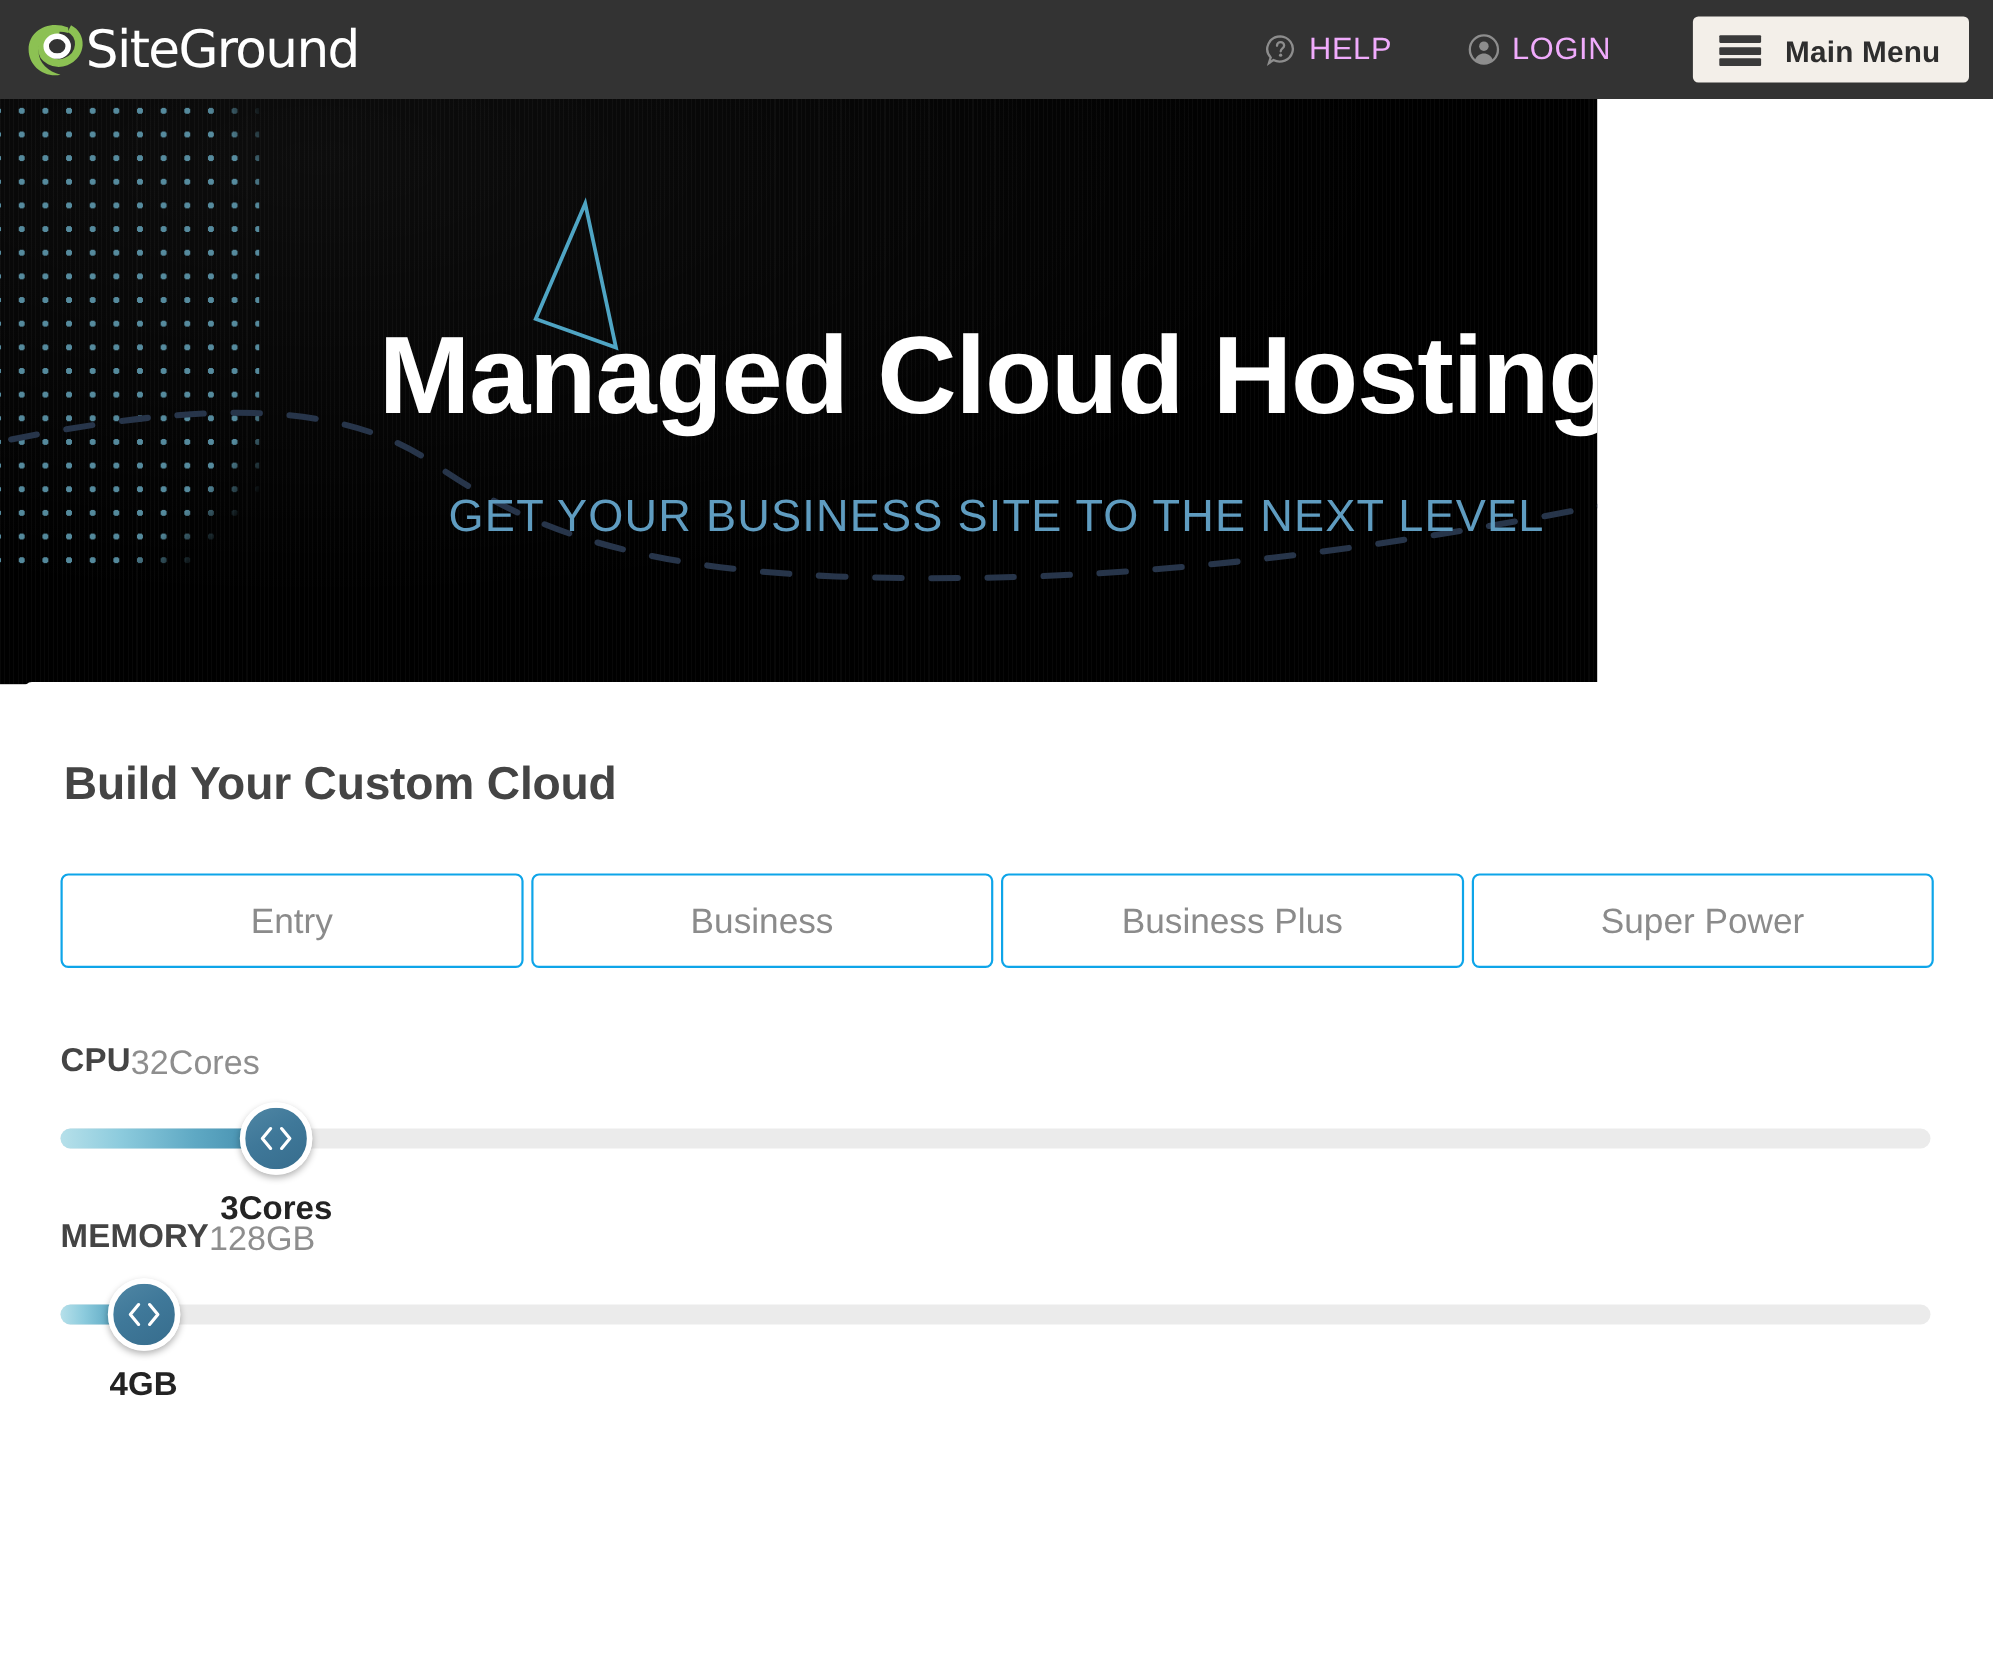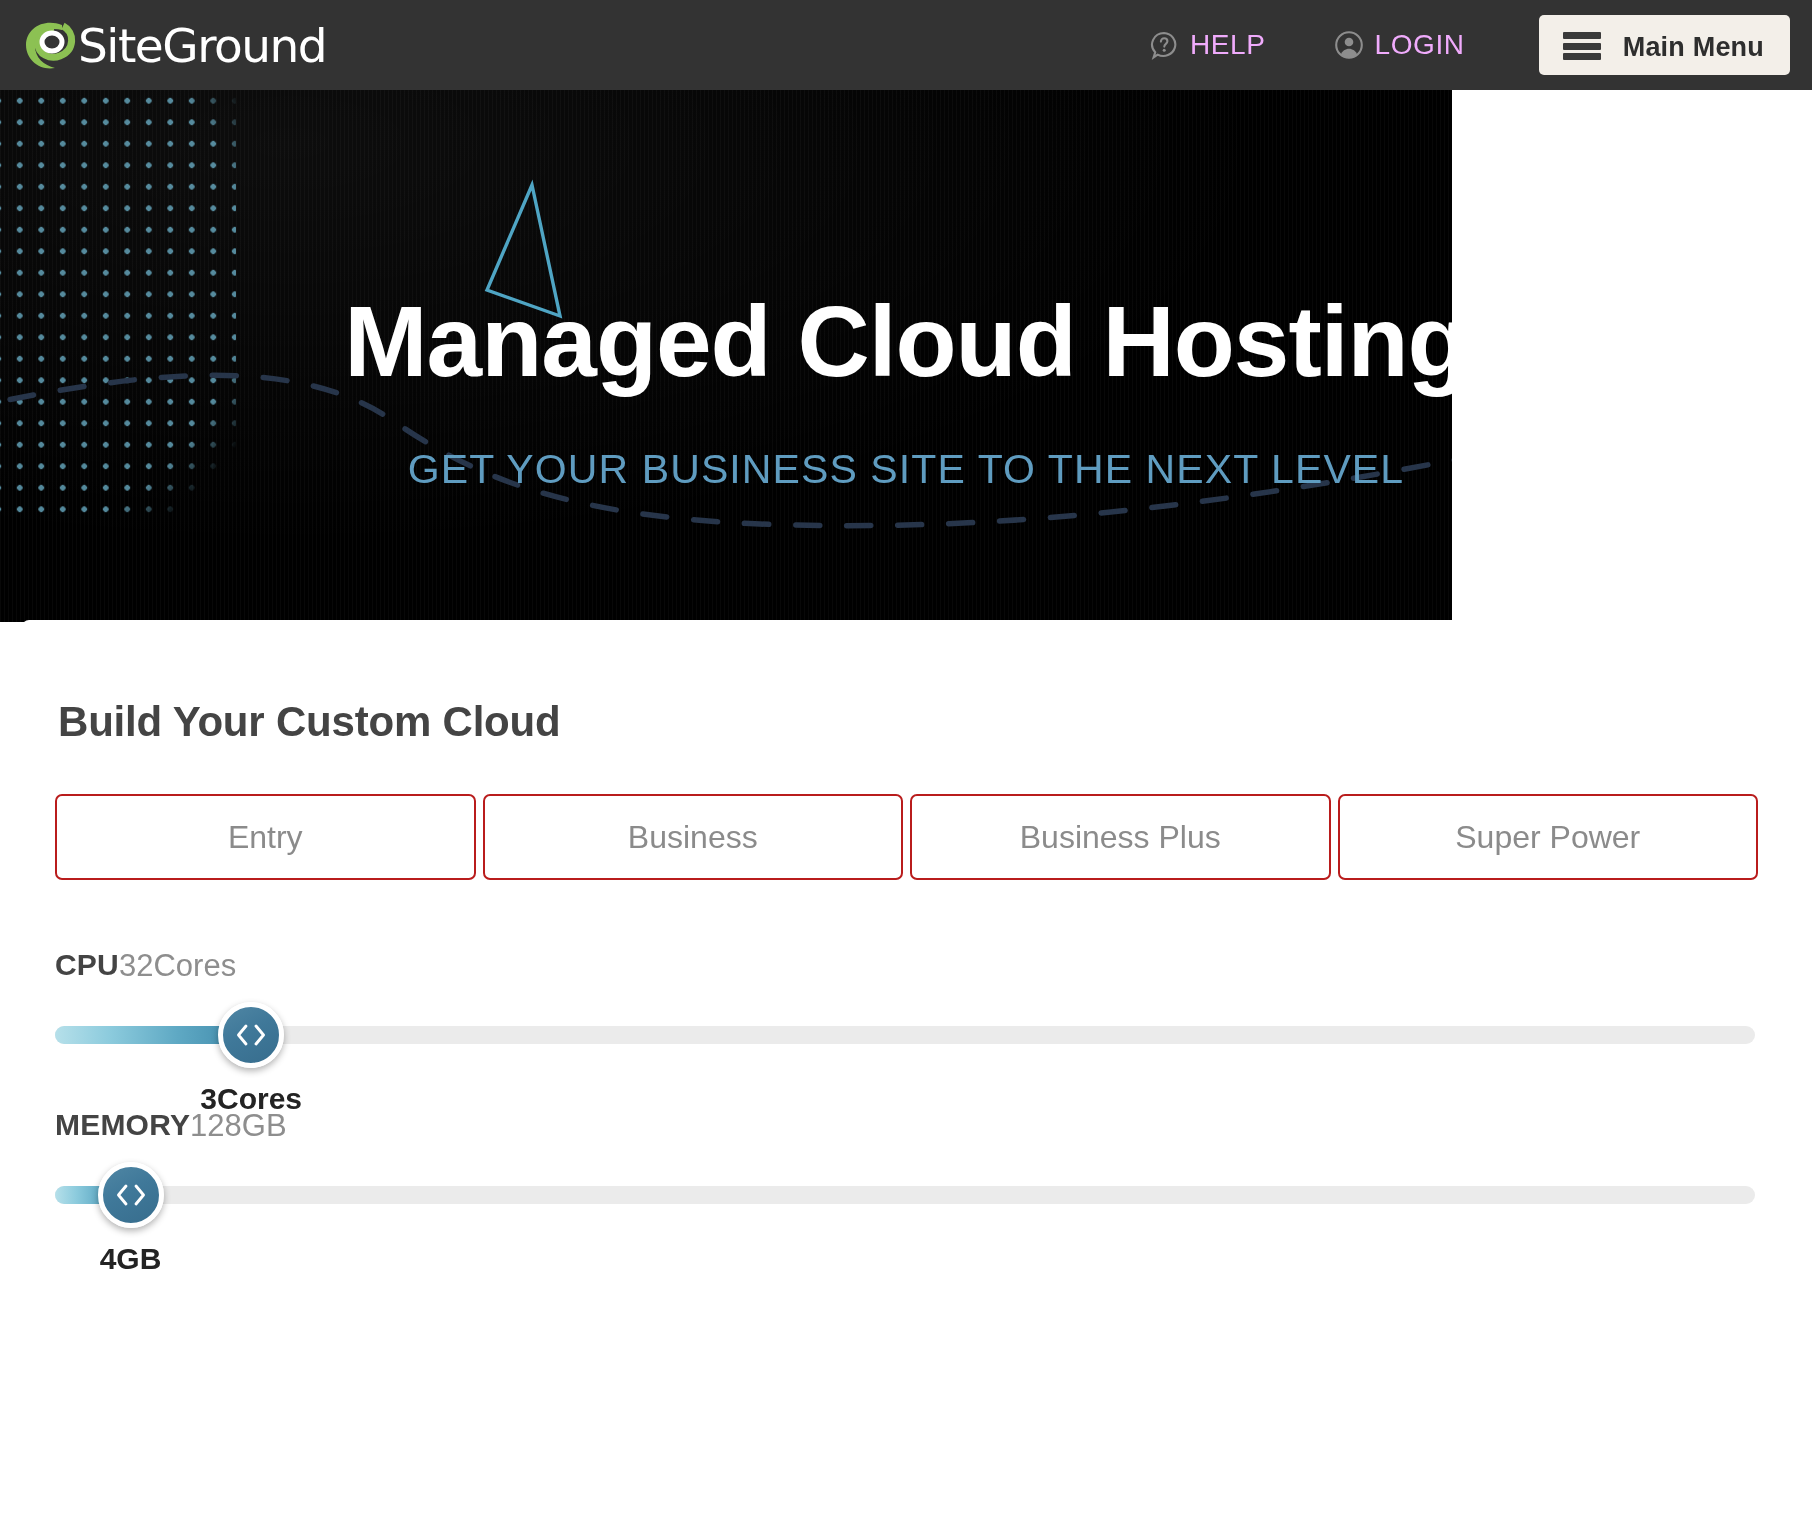--- a/index.html
+++ b/index.html
@@ -90,31 +90,31 @@
 
   
   .card{
     position:absolute; left:22px; top:620px;
     width:1768px; height:904px;
     background:#ffffff;
     border-radius:7px 7px 0 0;
   }
   .card-title{
     position:absolute; left:36px; top:68px;
-    font-size:42px; font-weight:bold; color:#444444; letter-spacing:-0.2px;margin-top:10px;
+    font-size:42px; font-weight:bold; color:#444444; letter-spacing:-0.2px;
   }
 
   
   .tabs{
     position:absolute; left:33px; top:174px;
     width:1703px; display:flex; gap:7px;
   }
   .tab{
     flex:1 1 0; height:86px;
-    border:2px solid #b91c1c; border-radius:7px;
+    border:2px solid #0ea5e9; border-radius:7px;
     background:#ffffff;
     display:flex; align-items:center; justify-content:center;
     font-size:32px; color:#8b8b8b;
     cursor:pointer; user-select:none;
   }
 
   
   .slider-row{ position:absolute; left:33px; width:1728px; }
   .slider-head{
     position:relative; height:44px;

